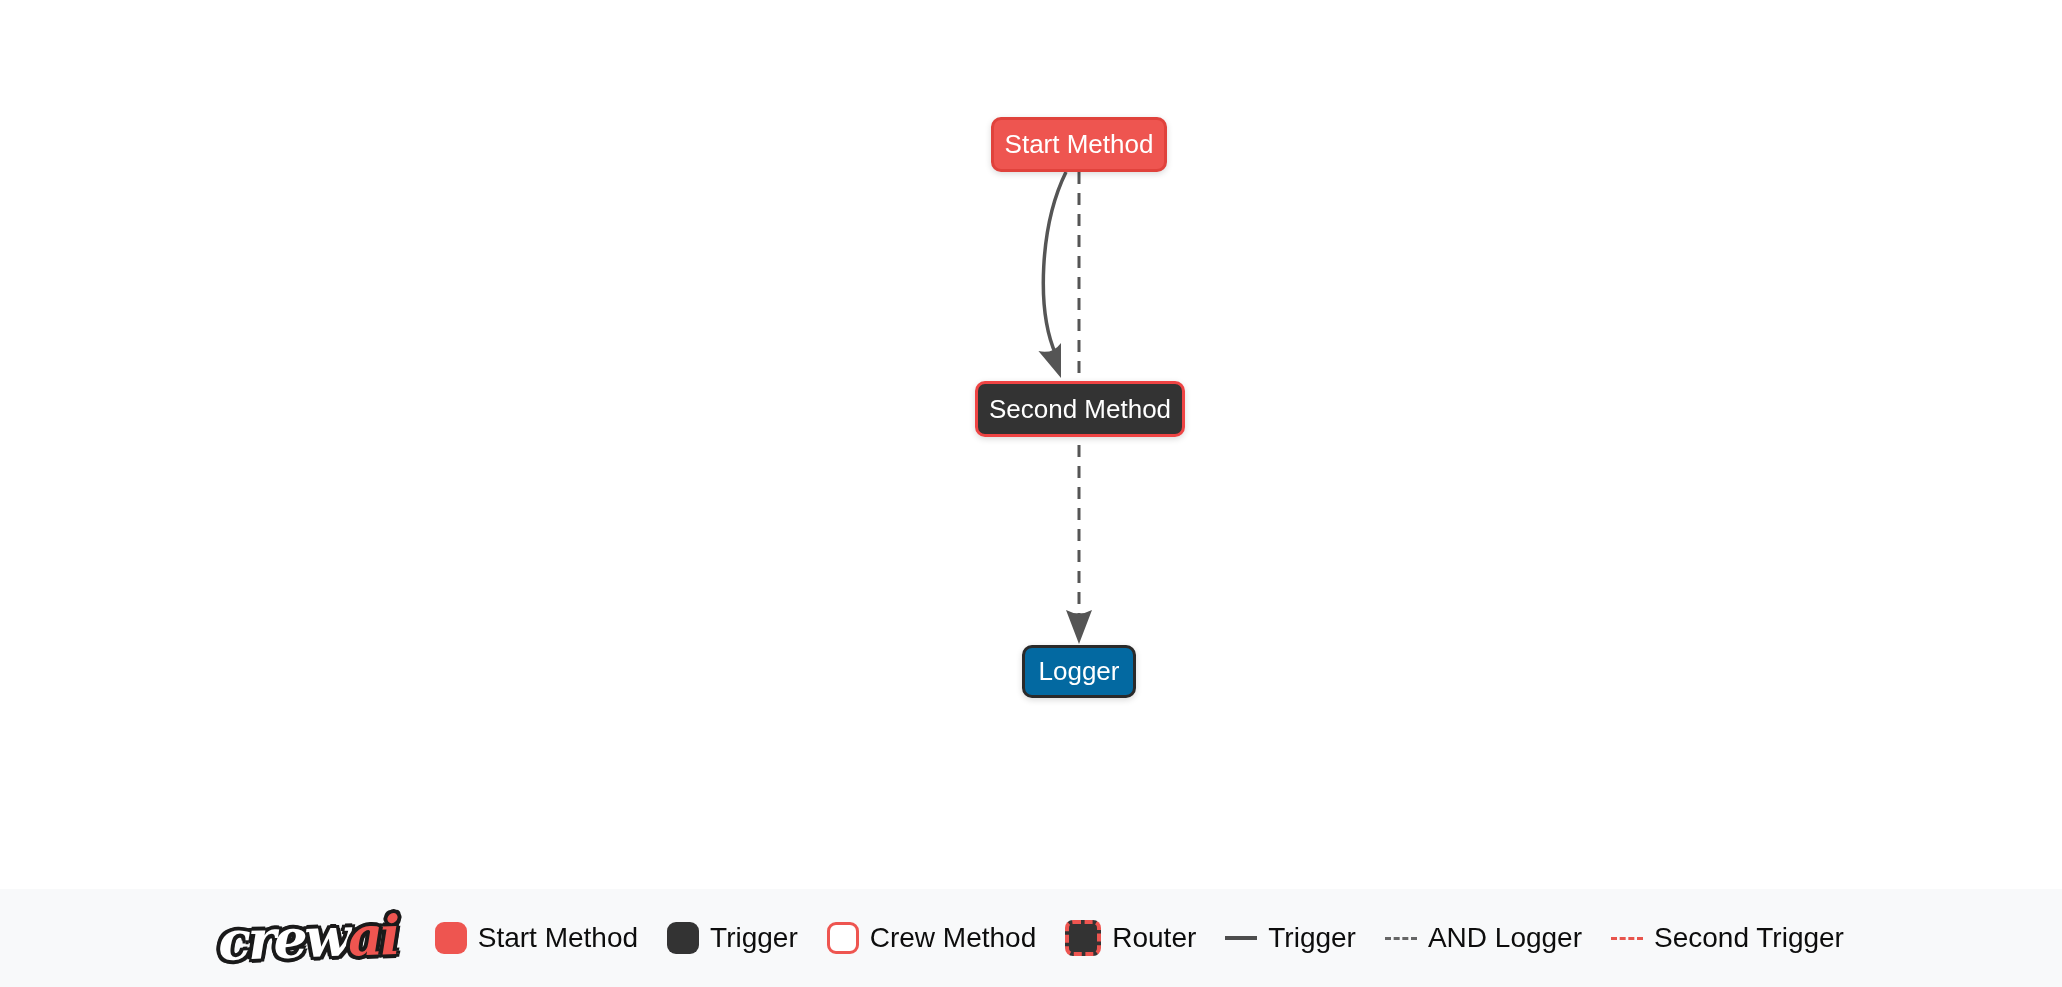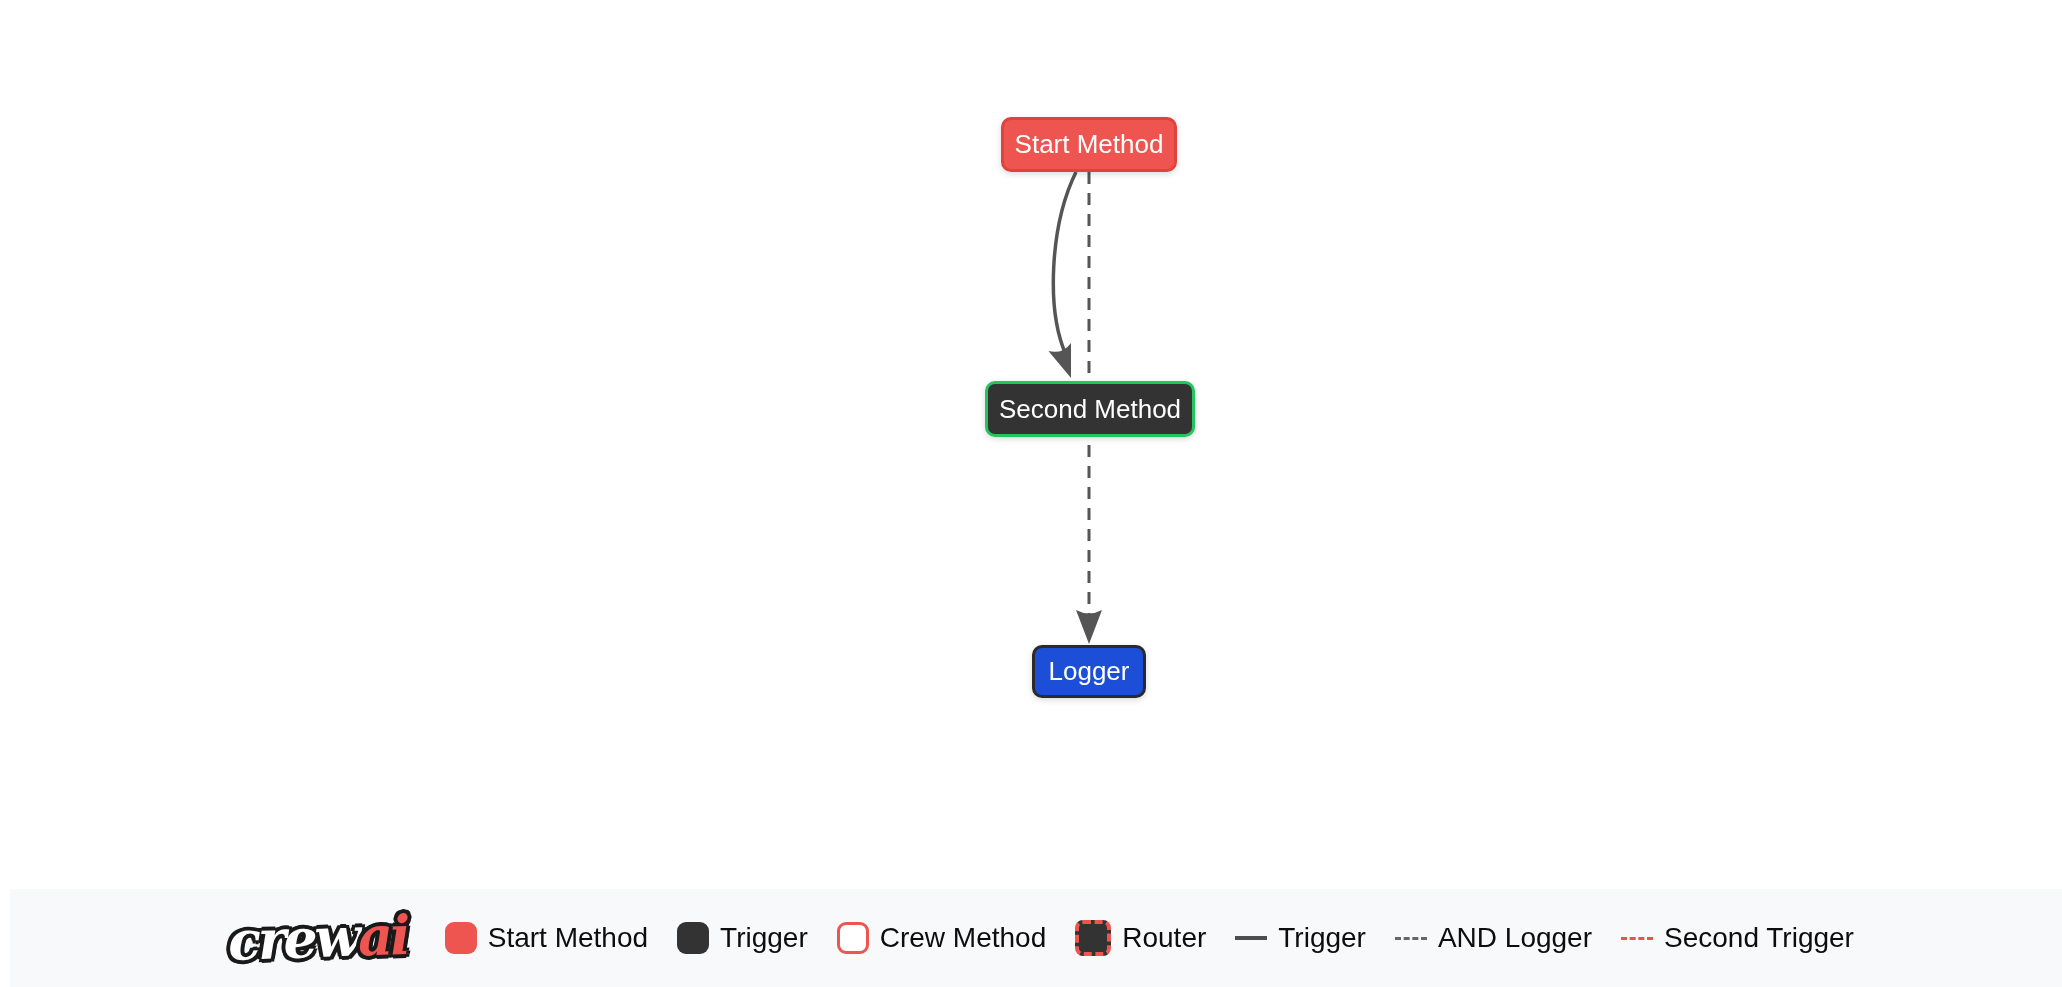--- a/index.html
+++ b/index.html
@@ -2,21 +2,21 @@
 <html><head>
 <meta charset="utf-8">
 <style>
   * { margin: 0; padding: 0; box-sizing: border-box; }
   html, body { width: 2062px; height: 987px; overflow: hidden; }
   body {
     font-family: "Liberation Sans", sans-serif;
     background: #ffffff;
     position: relative;
   }
-  .app { position: absolute; inset: 0; margin-left: 10px; }
+  .app { position: absolute; inset: 0; }
 
   
   .canvas {
     position: absolute;
     left: 0; top: 0;
     width: 2062px; height: 889px;
     background: #ffffff;
   }
   .edges-svg { position: absolute; inset: 0; }
 
@@ -33,25 +33,25 @@
     white-space: nowrap;
   }
   .node-start {
     left: 991px; top: 117px; width: 176px; height: 55px;
     background: #EE5550;
     border: 3px solid #E0423C;
   }
   .node-second {
     left: 975px; top: 381px; width: 210px; height: 56px;
     background: #333333;
-    border: 3px solid #22c55e;
+    border: 3px solid #ef4444;
   }
   .node-logger {
     left: 1022px; top: 645px; width: 114px; height: 53px;
-    background: #1d4ed8;
+    background: #0369a1;
     border: 3px solid #2A2A2A;
   }
 
   
   .legend-bar {
     position: absolute;
     left: 0; top: 889px;
     width: 2062px; height: 98px;
     background: #F8F9FA;
     display: flex;

